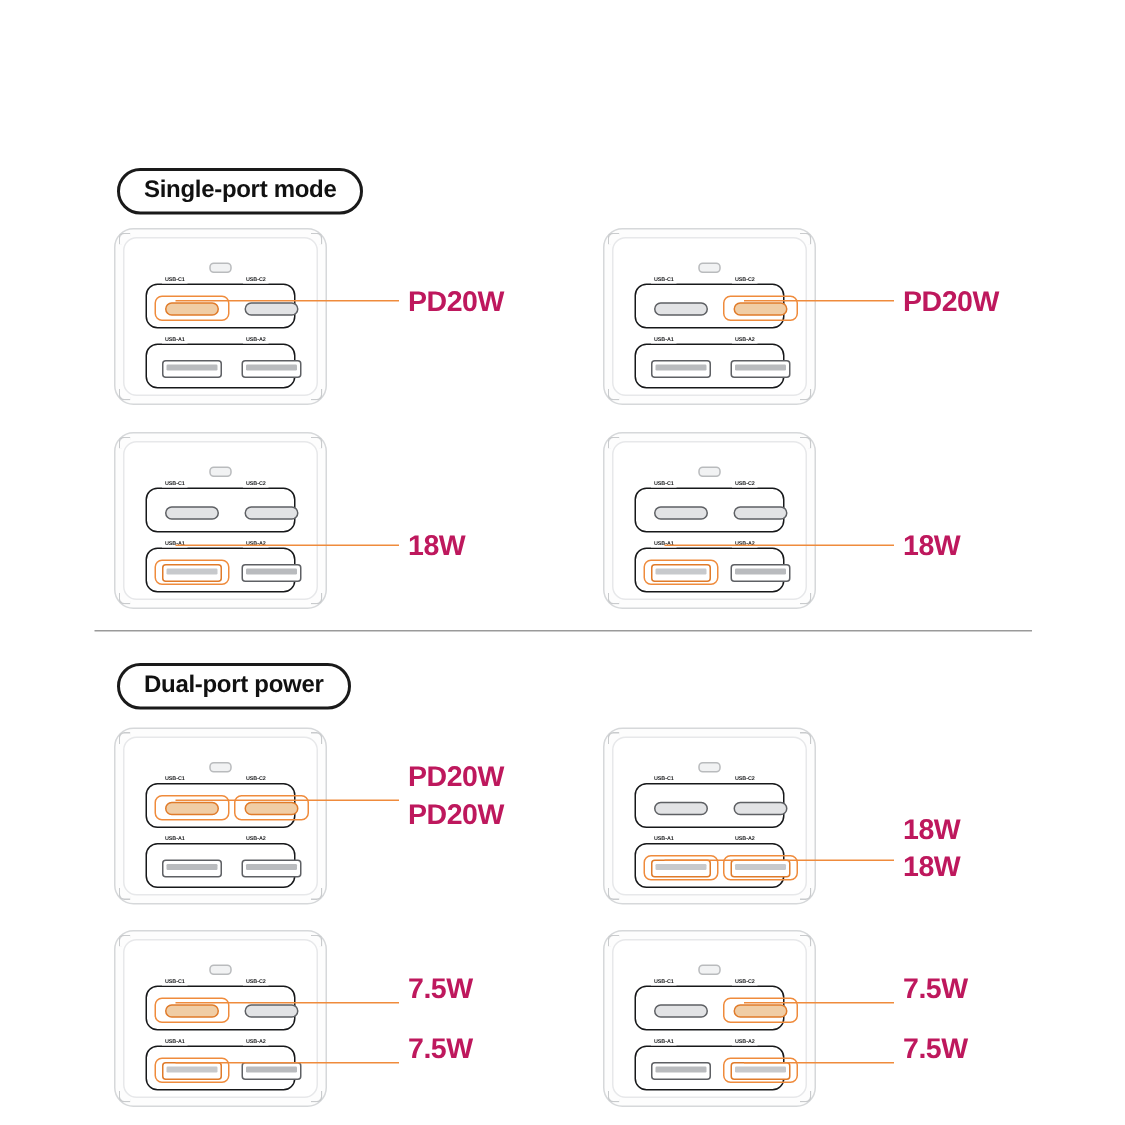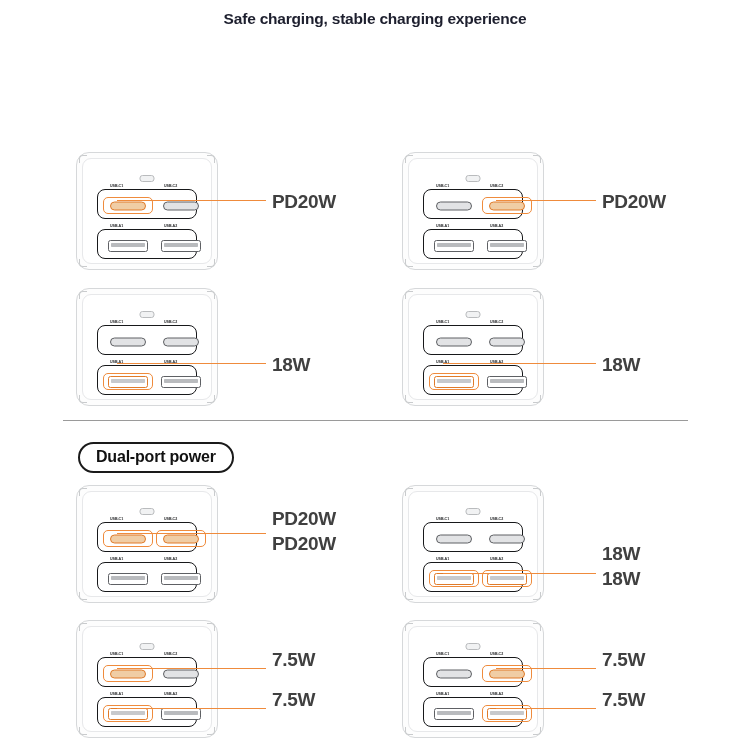--- a/index.html
+++ b/index.html
@@ -194,32 +194,34 @@
     height:0;
     border-top:1.5px solid #ef8b3c;
   }
 
   
   .pw{
     position:absolute;
     font-size:19px;
     font-weight:700;
     letter-spacing:-0.3px;
-    color:#404040;
+    color:#be185d;
     line-height:1.32;
     white-space:nowrap;
   }
 </style>
 </head>
 <body>
 
 <div class="page">
 
-  <p class="subtitle">Safe charging, stable charging experience</p>
-
+
+  <div class="pill-wrap" style="top:112px;">
+    <span class="pill">Single-port mode</span>
+  </div>
 
   <div class="device" style="left:76px;top:152px;">
     <div class="dev-outer"></div>
     <div class="corner tl"></div>
     <div class="corner tr"></div>
     <div class="corner bl"></div>
     <div class="corner br"></div>
     <div class="dev-inner">
       <div class="led"></div>
       <div class="group g-c">

